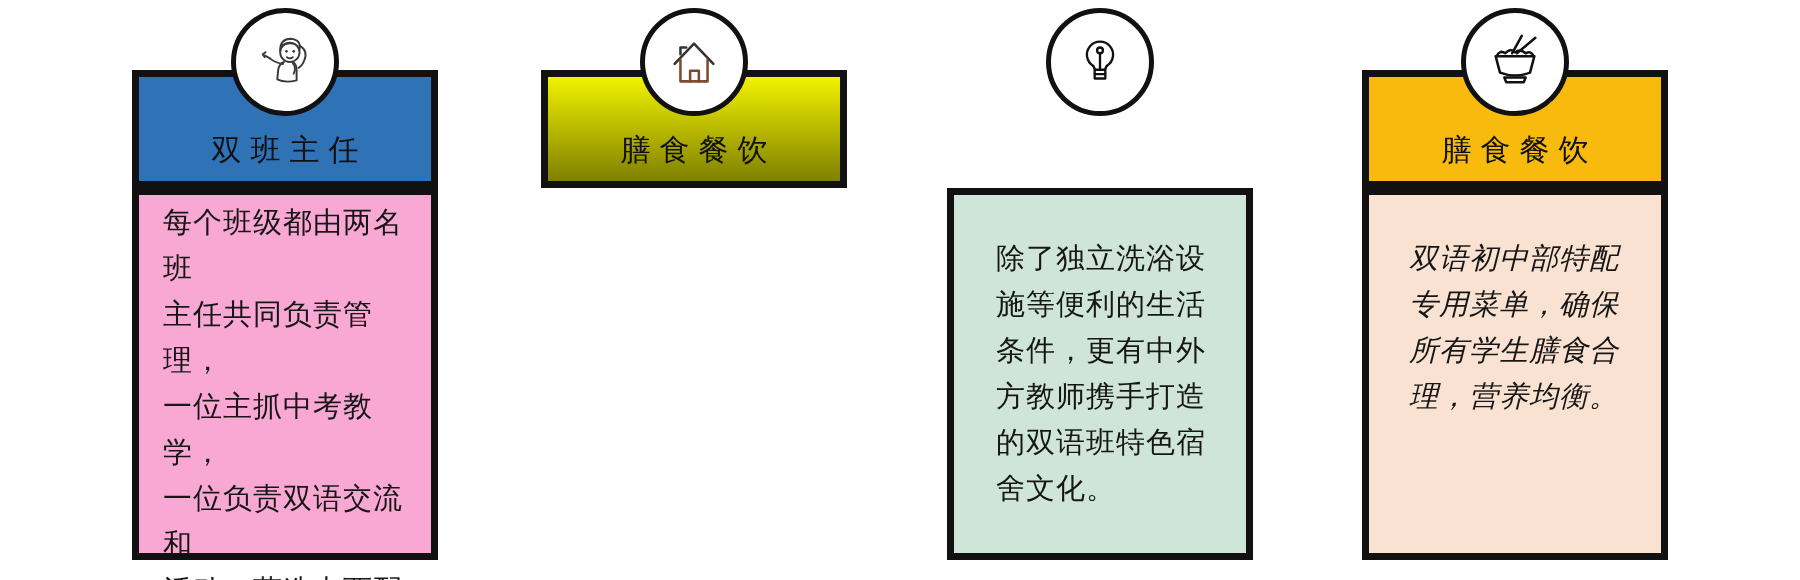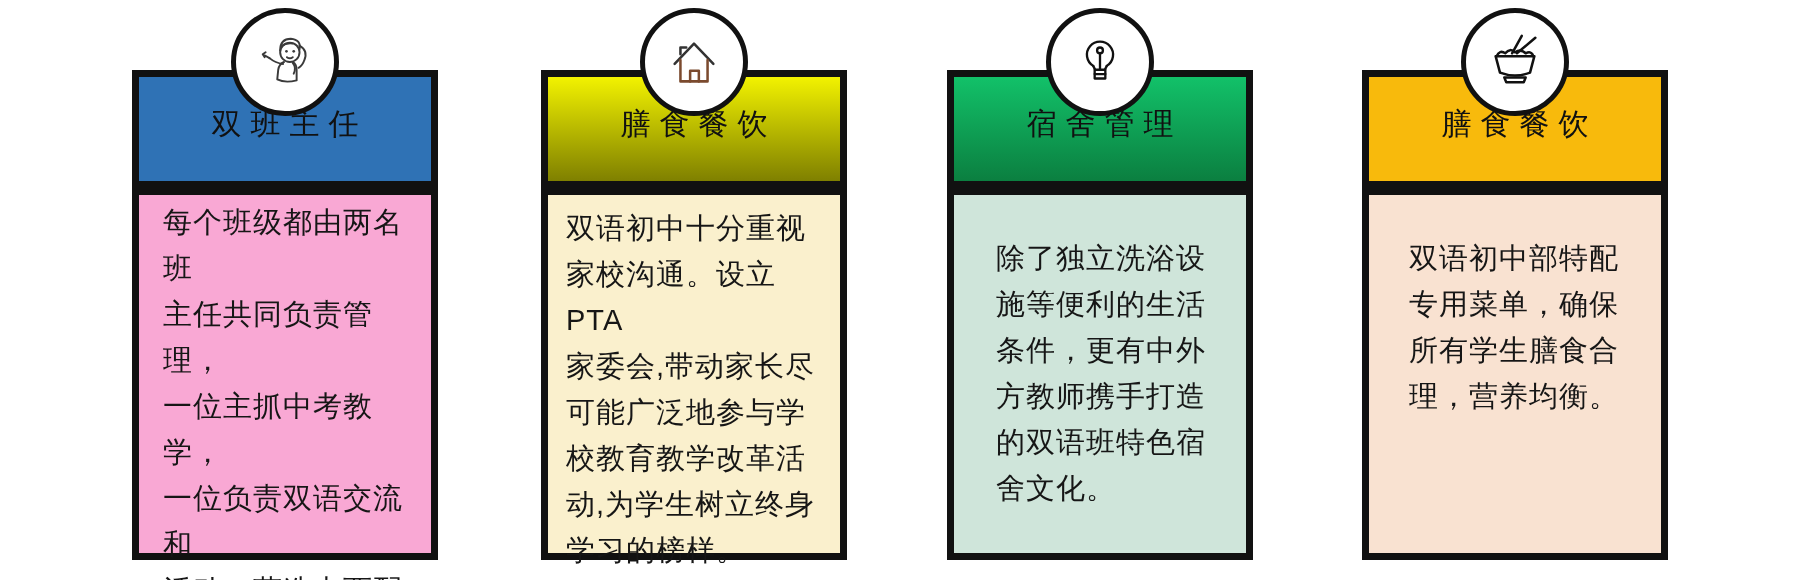--- a/index.html
+++ b/index.html
@@ -17,21 +17,21 @@
   .badge{
     position:absolute;top:8px;left:50%;transform:translateX(-50%);
     width:98px;height:98px;border:5px solid #111;border-radius:50%;
     background:#fff;z-index:3;display:flex;align-items:center;justify-content:center;
   }
   .badge svg{width:62px;height:62px;}
 
   .header{
     position:absolute;top:70px;left:0;right:0;height:118px;
     border:7px solid #111;box-sizing:border-box;
-    display:flex;align-items:center;justify-content:center;
+    display:flex;align-items:flex-end;justify-content:center;
     padding-bottom:10px;z-index:1;
   }
   .title{
     font-size:30px;color:#111;letter-spacing:9px;text-indent:9px;
     font-weight:400;white-space:nowrap;
   }
 
   .bodybox{
     position:absolute;top:188px;left:0;right:0;bottom:20px;
     border:7px solid #111;box-sizing:border-box;z-index:1;
@@ -84,44 +84,32 @@
     <svg viewBox="0 0 64 64" fill="none" stroke="#7b4a2e" stroke-width="2.6" stroke-linecap="round" stroke-linejoin="round">
       <path d="M12 34 L32 13 L52 34" stroke="#333"></path>
       <path d="M18 30 V52 H46 V30"></path>
       <path d="M28 52 V41 H37 V52"></path>
       <path d="M18 17 V24 M18 17 H24" stroke="#333"></path>
     </svg>
   </div>
   <div class="header" style="background: linear-gradient(rgb(242, 242, 0), rgb(127, 128, 0));">
     <span class="title">膳食餐饮</span>
   </div>
-  <div class="bodybox" style="background: rgb(250, 240, 205);">
-    <div class="bodytext">双语初中十分重视
-家校沟通。设立 PTA
-家委会,带动家长尽
-可能广泛地参与学
-校教育教学改革活
-动,为学生树立终身
-学习的榜样。</div>
-  </div>
 </div>
 
 <div class="card card-2">
   <div class="badge">
     <svg viewBox="0 0 64 64" fill="none" stroke="#111" stroke-width="2.4" stroke-linecap="round" stroke-linejoin="round">
       <path d="M25 36 A13.5 13.5 0 1 1 39 36"></path>
       <circle cx="32" cy="20" r="3"></circle>
       <path d="M32 23 V40"></path>
       <path d="M25 36 L27 40 M39 36 L37 40"></path>
       <rect x="26.5" y="40" width="11" height="9"></rect>
       <path d="M26.5 44.5 H37.5"></path>
     </svg>
-  </div>
-  <div class="header" style="background: linear-gradient(rgb(18, 193, 105), rgb(11, 127, 64));">
-    <span class="title">宿舍管理</span>
   </div>
   <div class="bodybox" style="background: rgb(207, 229, 218);">
     <div class="bodytext">除了独立洗浴设
 施等便利的生活
 条件，更有中外
 方教师携手打造
 的双语班特色宿
 舍文化。</div>
   </div>
 </div>
@@ -132,19 +120,19 @@
       <path d="M39 5 L29 23"></path>
       <path d="M53 7 L34 23"></path>
       <path d="M13 26 Q16 19 22 23 Q27 17 32 22 Q38 18 43 23 Q49 20 51 26"></path>
       <path d="M12 26 H52 L47.5 43 Q32 49 16.5 43 Z"></path>
       <path d="M21 48 H43 L41 53 H23 Z"></path>
     </svg>
   </div>
   <div class="header" style="background: linear-gradient(rgb(248, 186, 12), rgb(248, 186, 12));">
     <span class="title">膳食餐饮</span>
   </div>
-  <div class="bodybox" style="background: rgb(249, 226, 209);">
+  <div class="bodybox" style="background: rgb(249, 226, 209); font-style: italic;">
     <div class="bodytext">双语初中部特配
 专用菜单，确保
 所有学生膳食合
 理，营养均衡。</div>
   </div>
 </div>
 
 </body></html>

